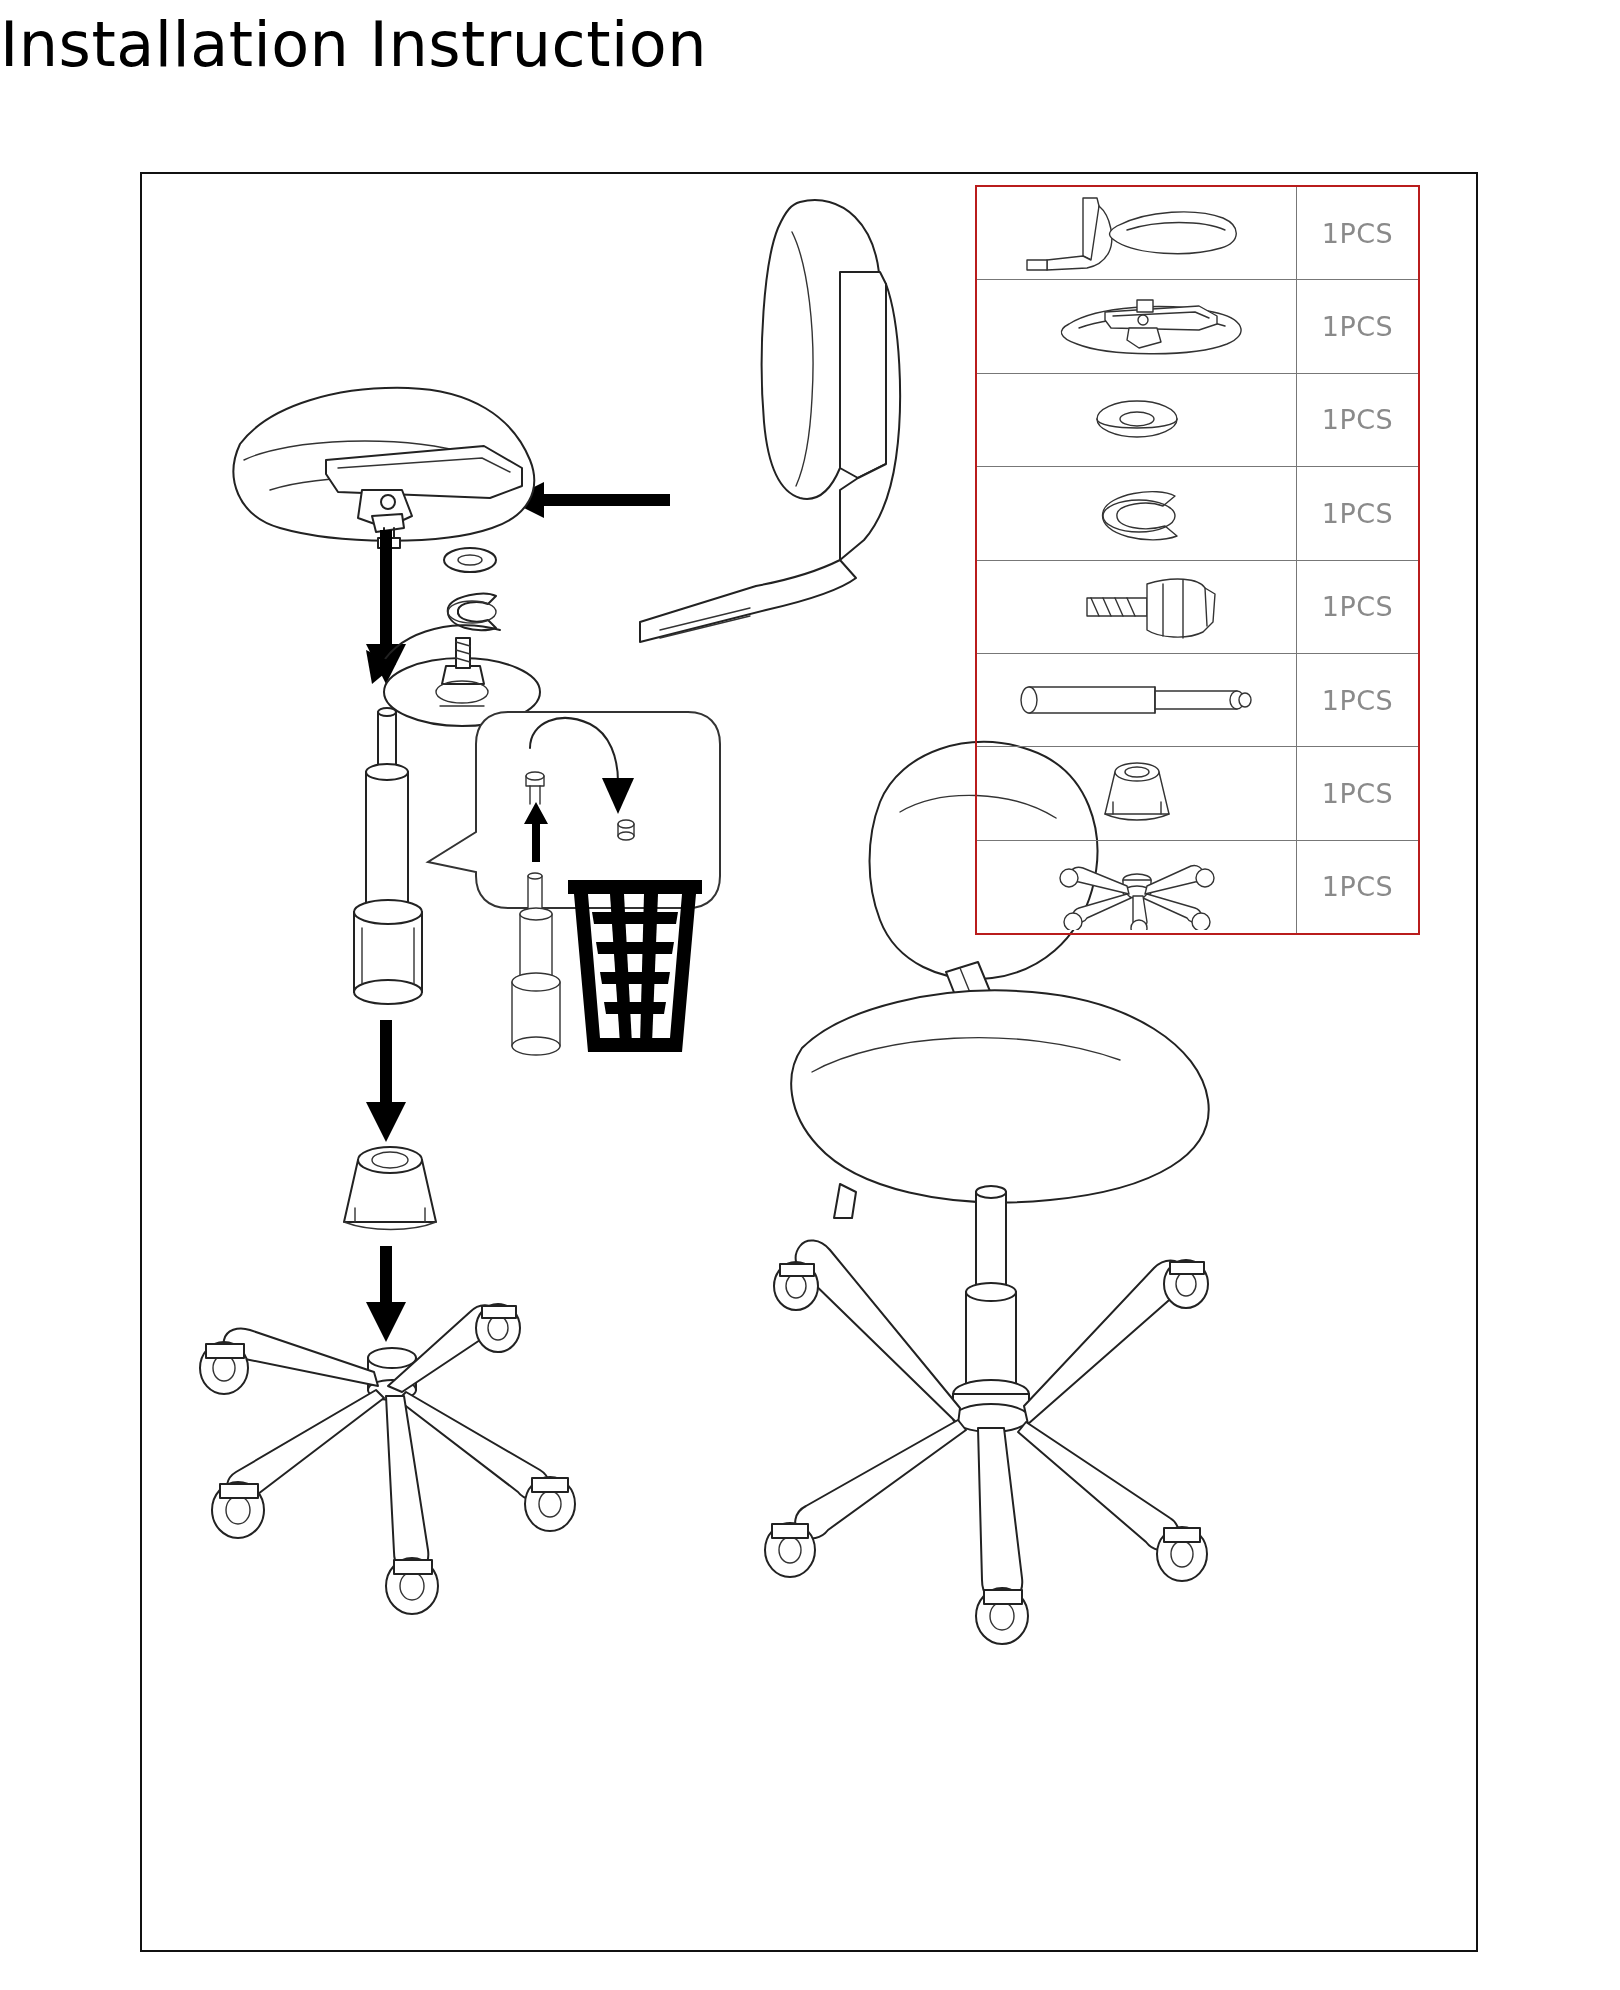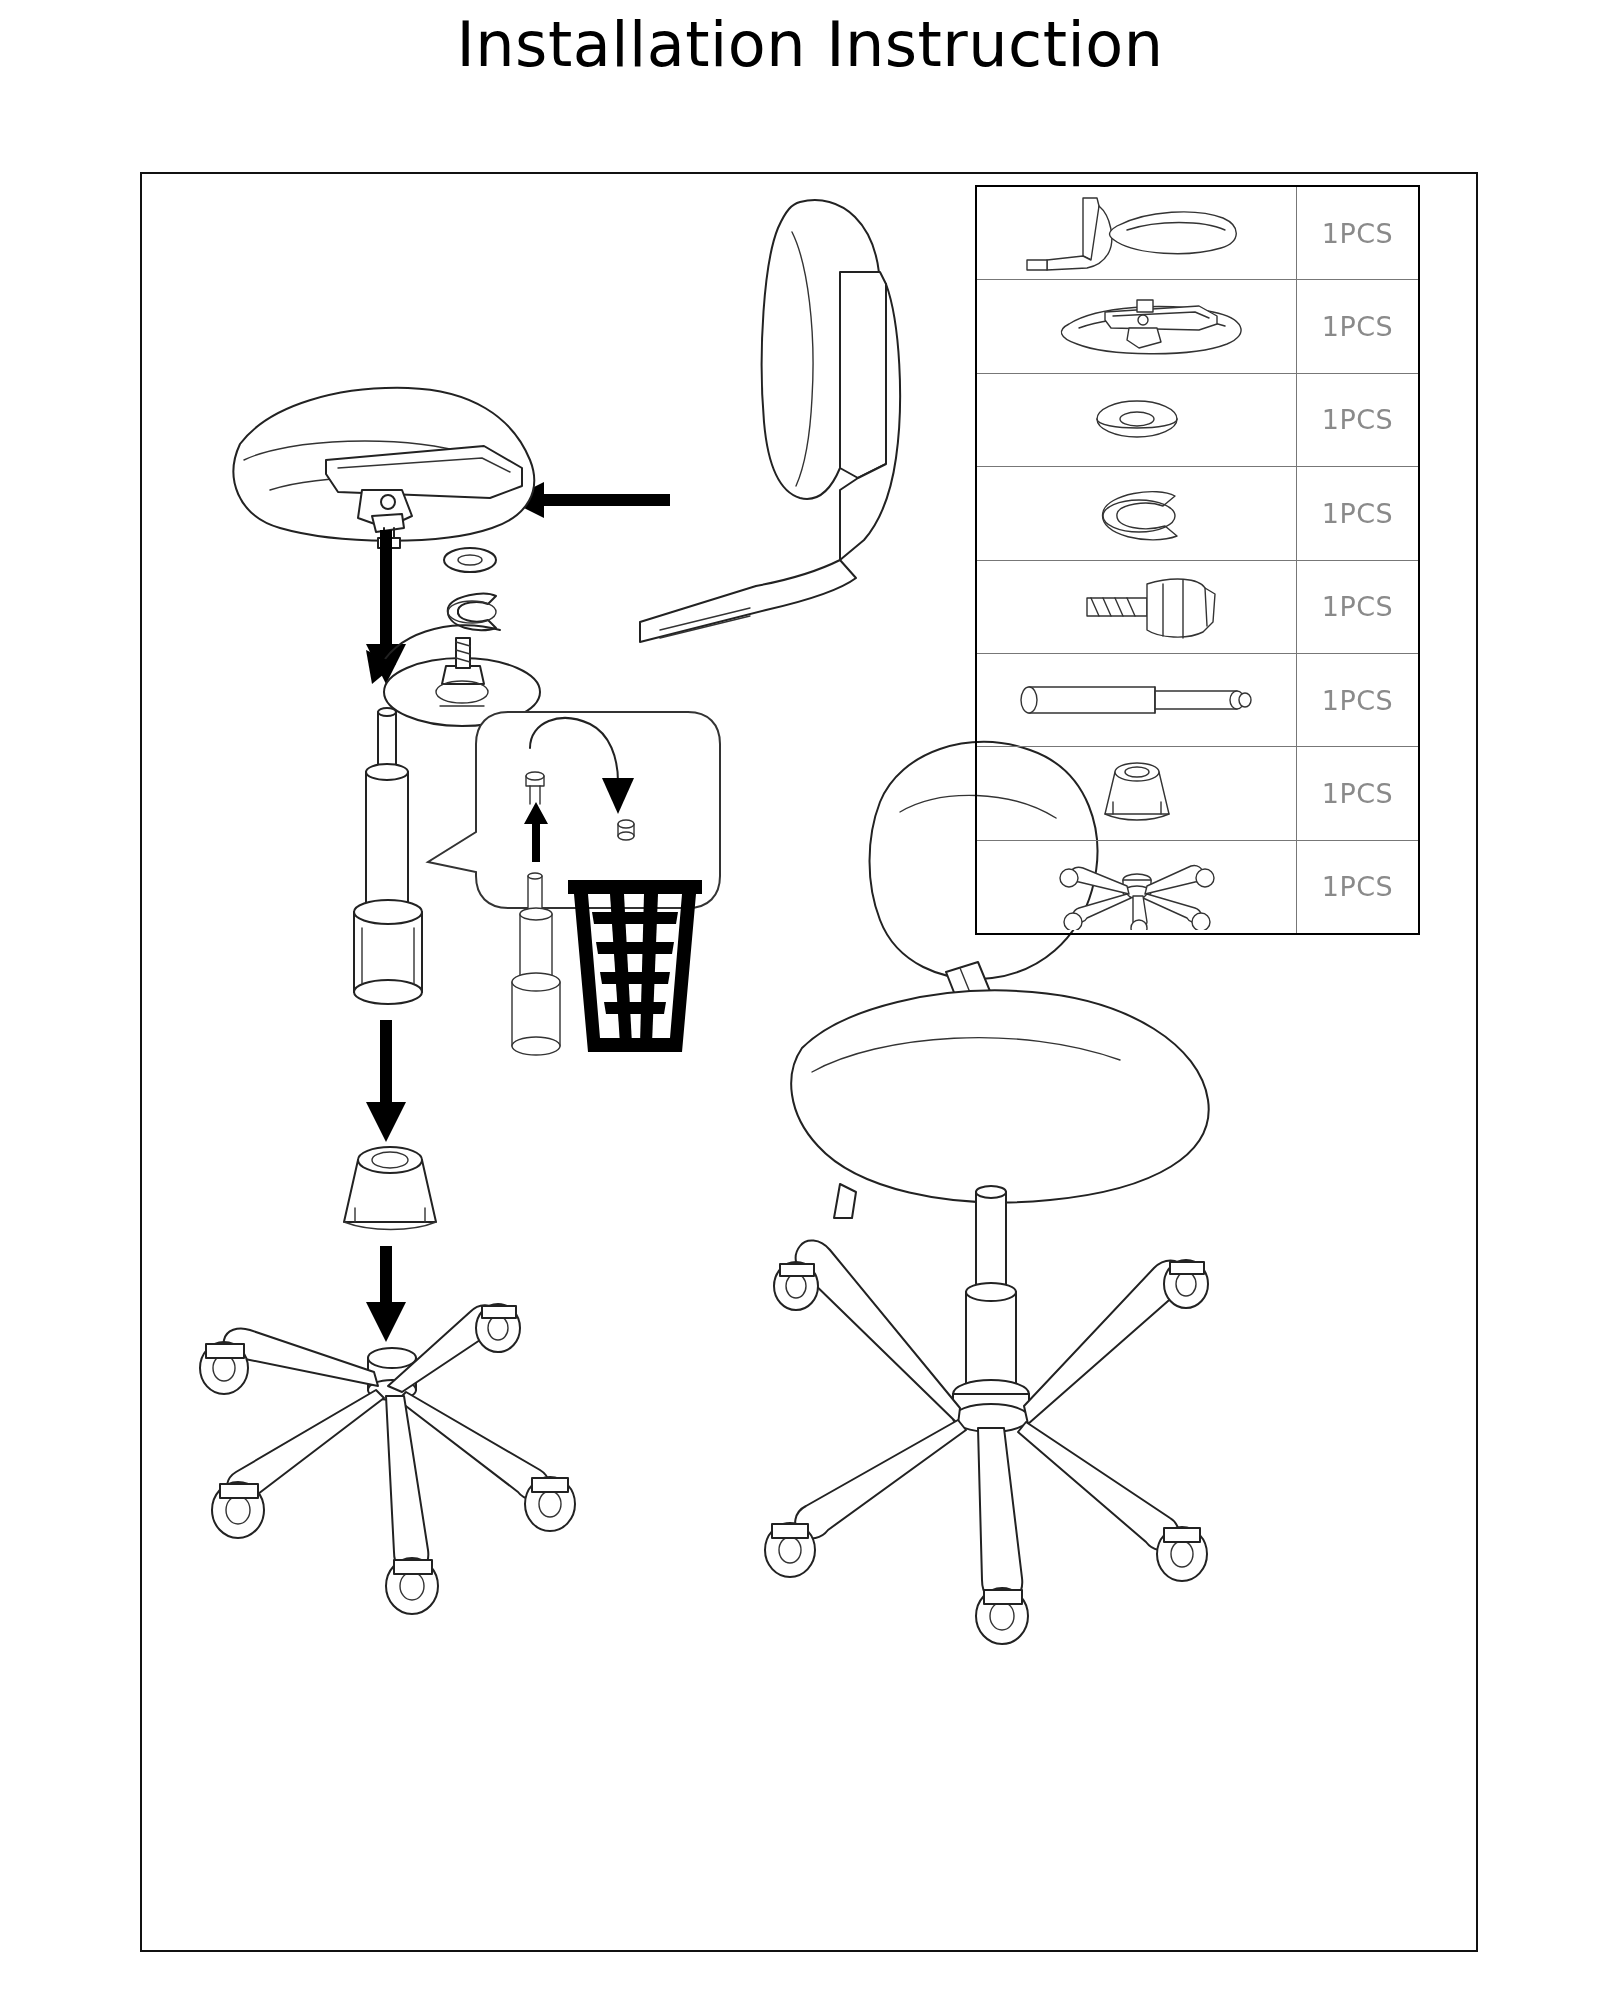--- a/index.html
+++ b/index.html
@@ -17,21 +17,21 @@
   }
   #page {
     position: absolute;
     inset: 0;
   }
   .title {
     position: absolute;
     top: 8px;
     left: 0;
     width: 1620px;
-    text-align: center;
+    text-align: left;
     font-size: 62px;
     font-weight: 400;
     letter-spacing: 0.5px;
     font-family: "DejaVu Sans", sans-serif;
     color: #000000;
   }
   .frame {
     position: absolute;
     left: 140px;
     top: 172px;
@@ -40,21 +40,21 @@
     border: 2px solid #111111;
     box-sizing: border-box;
   }
   
   .parts-table {
     position: absolute;
     left: 975px;
     top: 185px;
     width: 445px;
     height: 750px;
-    border: 2px solid #000000;
+    border: 2px solid #b91c1c;
     box-sizing: border-box;
     display: flex;
     flex-direction: column;
   }
   .parts-row {
     flex: 1 1 0;
     display: flex;
     border-bottom: 1.5px solid #777777;
     box-sizing: border-box;
   }

